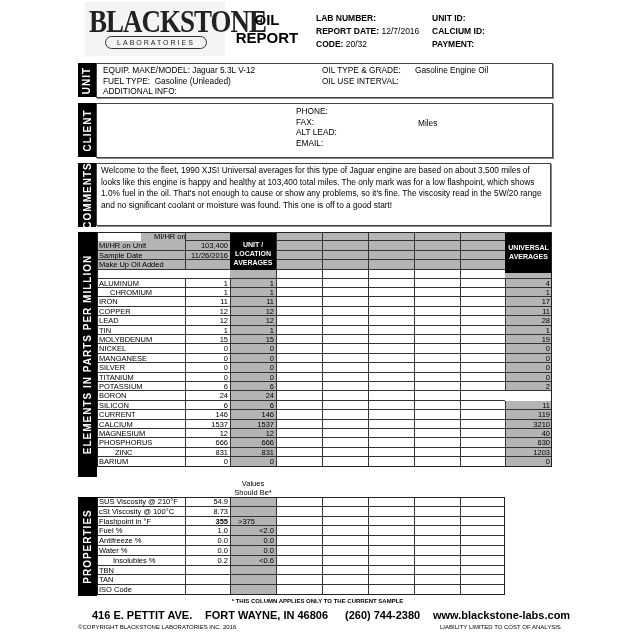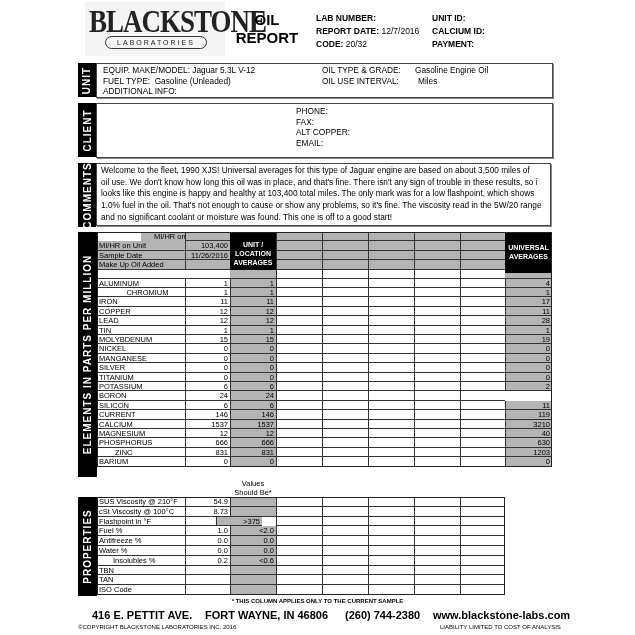--- a/index.html
+++ b/index.html
@@ -55,42 +55,41 @@
     <div><span>EQUIP. MAKE/MODEL:</span> <span>Jaguar 5.3L V-12</span></div>
     <div><span>FUEL TYPE:</span>&nbsp; <span>Gasoline (Unleaded)</span></div>
     <div>ADDITIONAL INFO:</div>
   </div>
   <div class="abs" style="left:225px; top:1px;">
     <div>OIL TYPE &amp; GRADE:</div>
     <div>OIL USE INTERVAL:</div>
   </div>
   <div class="abs" style="left:318px; top:1px;">
     <div>Gasoline Engine Oil</div>
-    <div style="padding-left:3px;">Miles</div>
+    <div style="padding-left:3px;margin-top:42px;">Miles</div>
   </div>
 </div>
 
 <div class="abs sidebar" style="left:78px; top:103px; width:18px; height:54px;">
     <span>CLIENT</span>
   </div>
 <div class="abs box info" style="left:96px; top:103px; width:455px; height:53px;">
   <div class="abs" style="left:199px; top:2px;">
     <div>PHONE:</div>
     <div>FAX:</div>
-    <div>ALT COPPER:</div>
+    <div>ALT LEAD:</div>
     <div>EMAIL:</div>
   </div>
 </div>
 
 <div class="abs sidebar" style="left:78px; top:163px; width:18px; height:64px;">
     <span>COMMENTS</span>
   </div>
 <div class="abs box comment" style="left:96px; top:163px; width:455px; height:63px;">
   <div> Welcome to the fleet, 1990 XJS! Universal averages for this type of Jaguar engine are based on about 3,500 miles of</div>
-  <div>oil use. We don't know how long this oil was in place, and that's fine. There isn't any sign of trouble in these results, so i</div>
   <div>looks like this engine is happy and healthy at 103,400 total miles. The only mark was for a low flashpoint, which shows</div>
   <div>1.0% fuel in the oil. That's not enough to cause or show any problems, so it's fine. The viscosity read in the 5W/20 range</div>
   <div>and no significant coolant or moisture was found. This one is off to a good start!</div>
 </div>
 
 <div class="abs sidebar" style="left:78px; top:232px; width:19px; height:245px;">
     <span>ELEMENTS  IN  PARTS  PER  MILLION</span>
   </div>
 <div id="elements-grid" class="abs" style="left:0; top:0; width:635px; height:635px;">
     <div class="grid-cell gray" style="left: 97px; top: 232px; width: 88px; height: 24px; border-bottom: 1px solid rgb(51, 51, 51); padding-left: 13px; text-align: left; margin-left: 44px;">MI/HR on Oil</div>
@@ -136,21 +135,21 @@
     <div class="grid-cell gray" style="left: 505px; top: 272.6px; width: 47px; height: 6px; border-bottom: 1px solid rgb(51, 51, 51);"></div>
     <div class="grid-cell " style="left: 97px; top: 278.6px; width: 88px; height: 9.4px; padding-left: 2px; border-bottom: 1px solid rgb(51, 51, 51); text-align: left;">ALUMINUM</div>
     <div class="grid-cell " style="left: 185px; top: 278.6px; width: 45px; height: 9.4px; padding-right: 2px; border-left: 1px solid rgb(51, 51, 51); border-bottom: 1px solid rgb(51, 51, 51); text-align: right;">1</div>
     <div class="grid-cell gray" style="left: 230px; top: 278.6px; width: 46px; height: 9.4px; padding-right: 2px; border-left: 1px solid rgb(51, 51, 51); border-bottom: 1px solid rgb(51, 51, 51); text-align: right;">1</div>
     <div class="grid-cell " style="left: 276px; top: 278.6px; width: 46px; height: 9.4px; border-left: 1px solid rgb(51, 51, 51); border-bottom: 1px solid rgb(51, 51, 51);"></div>
     <div class="grid-cell " style="left: 322px; top: 278.6px; width: 46px; height: 9.4px; border-left: 1px solid rgb(51, 51, 51); border-bottom: 1px solid rgb(51, 51, 51);"></div>
     <div class="grid-cell " style="left: 368px; top: 278.6px; width: 46px; height: 9.4px; border-left: 1px solid rgb(51, 51, 51); border-bottom: 1px solid rgb(51, 51, 51);"></div>
     <div class="grid-cell " style="left: 414px; top: 278.6px; width: 46px; height: 9.4px; border-left: 1px solid rgb(51, 51, 51); border-bottom: 1px solid rgb(51, 51, 51);"></div>
     <div class="grid-cell " style="left: 460px; top: 278.6px; width: 45px; height: 9.4px; border-left: 1px solid rgb(51, 51, 51); border-bottom: 1px solid rgb(51, 51, 51);"></div>
     <div class="grid-cell gray" style="left: 505px; top: 278.6px; width: 47px; height: 9.4px; padding-right: 2px; border-left: 1px solid rgb(51, 51, 51); border-bottom: 1px solid rgb(51, 51, 51); text-align: right;">4</div>
-    <div class="grid-cell " style="left: 97px; top: 288px; width: 88px; height: 9.4px; padding-left: 13px; border-bottom: 1px solid rgb(51, 51, 51); text-align: center;">CHROMIUM</div>
+    <div class="grid-cell " style="left: 97px; top: 288px; width: 88px; height: 9.4px; padding-left: 13px; border-bottom: 1px solid rgb(51, 51, 51); text-align: left;">CHROMIUM</div>
     <div class="grid-cell " style="left: 185px; top: 288px; width: 45px; height: 9.4px; padding-right: 2px; border-left: 1px solid rgb(51, 51, 51); border-bottom: 1px solid rgb(51, 51, 51); text-align: right;">1</div>
     <div class="grid-cell gray" style="left: 230px; top: 288px; width: 46px; height: 9.4px; padding-right: 2px; border-left: 1px solid rgb(51, 51, 51); border-bottom: 1px solid rgb(51, 51, 51); text-align: right;">1</div>
     <div class="grid-cell " style="left: 276px; top: 288px; width: 46px; height: 9.4px; border-left: 1px solid rgb(51, 51, 51); border-bottom: 1px solid rgb(51, 51, 51);"></div>
     <div class="grid-cell " style="left: 322px; top: 288px; width: 46px; height: 9.4px; border-left: 1px solid rgb(51, 51, 51); border-bottom: 1px solid rgb(51, 51, 51);"></div>
     <div class="grid-cell " style="left: 368px; top: 288px; width: 46px; height: 9.4px; border-left: 1px solid rgb(51, 51, 51); border-bottom: 1px solid rgb(51, 51, 51);"></div>
     <div class="grid-cell " style="left: 414px; top: 288px; width: 46px; height: 9.4px; border-left: 1px solid rgb(51, 51, 51); border-bottom: 1px solid rgb(51, 51, 51);"></div>
     <div class="grid-cell " style="left: 460px; top: 288px; width: 45px; height: 9.4px; border-left: 1px solid rgb(51, 51, 51); border-bottom: 1px solid rgb(51, 51, 51);"></div>
     <div class="grid-cell gray" style="left: 505px; top: 288px; width: 47px; height: 9.4px; padding-right: 2px; border-left: 1px solid rgb(51, 51, 51); border-bottom: 1px solid rgb(51, 51, 51); text-align: right;">1</div>
     <div class="grid-cell " style="left: 97px; top: 297.4px; width: 88px; height: 9.4px; padding-left: 2px; border-bottom: 1px solid rgb(51, 51, 51); text-align: left;">IRON</div>
     <div class="grid-cell " style="left: 185px; top: 297.4px; width: 45px; height: 9.4px; padding-right: 2px; border-left: 1px solid rgb(51, 51, 51); border-bottom: 1px solid rgb(51, 51, 51); text-align: right;">11</div>
@@ -335,21 +334,21 @@
     <div class="grid-cell " style="left: 97px; top: 506.8px; width: 88px; height: 9.8px; padding-left: 2px; border-bottom: 1px solid rgb(51, 51, 51); text-align: left;">cSt Viscosity @ 100°C</div>
     <div class="grid-cell " style="left: 185px; top: 506.8px; width: 45px; height: 9.8px; padding-right: 2px; border-left: 1px solid rgb(51, 51, 51); border-bottom: 1px solid rgb(51, 51, 51); text-align: right;">8.73</div>
     <div class="grid-cell gray" style="left: 230px; top: 506.8px; width: 46px; height: 9.8px; padding-right: 2px; border-left: 1px solid rgb(51, 51, 51); border-bottom: 1px solid rgb(51, 51, 51); text-align: right;"></div>
     <div class="grid-cell " style="left: 276px; top: 506.8px; width: 46px; height: 9.8px; border-left: 1px solid rgb(51, 51, 51); border-bottom: 1px solid rgb(51, 51, 51);"></div>
     <div class="grid-cell " style="left: 322px; top: 506.8px; width: 46px; height: 9.8px; border-left: 1px solid rgb(51, 51, 51); border-bottom: 1px solid rgb(51, 51, 51);"></div>
     <div class="grid-cell " style="left: 368px; top: 506.8px; width: 46px; height: 9.8px; border-left: 1px solid rgb(51, 51, 51); border-bottom: 1px solid rgb(51, 51, 51);"></div>
     <div class="grid-cell " style="left: 414px; top: 506.8px; width: 46px; height: 9.8px; border-left: 1px solid rgb(51, 51, 51); border-bottom: 1px solid rgb(51, 51, 51);"></div>
     <div class="grid-cell " style="left: 460px; top: 506.8px; width: 45px; height: 9.8px; border-left: 1px solid rgb(51, 51, 51); border-bottom: 1px solid rgb(51, 51, 51);"></div>
     <div class="grid-cell " style="left: 97px; top: 516.6px; width: 88px; height: 9.8px; padding-left: 2px; border-bottom: 1px solid rgb(51, 51, 51); text-align: left;">Flashpoint in °F</div>
     <div class="grid-cell " style="left: 185px; top: 516.6px; width: 45px; height: 9.8px; padding-right: 2px; border-left: 1px solid rgb(51, 51, 51); border-bottom: 1px solid rgb(51, 51, 51); text-align: right; font-weight: bold;">355</div>
-    <div class="grid-cell gray" style="left: 216px; top: 516.6px; width: 46px; height: 9.8px; padding-right: 2px; border-left: 1px solid rgb(51, 51, 51); border-bottom: 1px solid rgb(51, 51, 51); text-align: right;">&gt;375</div>
+    <div class="grid-cell gray" style="left: 230px; top: 516.6px; width: 46px; height: 9.8px; padding-right: 14px; border-left: 1px solid rgb(51, 51, 51); border-bottom: 1px solid rgb(51, 51, 51); text-align: center;">&gt;375</div>
     <div class="grid-cell " style="left: 276px; top: 516.6px; width: 46px; height: 9.8px; border-left: 1px solid rgb(51, 51, 51); border-bottom: 1px solid rgb(51, 51, 51);"></div>
     <div class="grid-cell " style="left: 322px; top: 516.6px; width: 46px; height: 9.8px; border-left: 1px solid rgb(51, 51, 51); border-bottom: 1px solid rgb(51, 51, 51);"></div>
     <div class="grid-cell " style="left: 368px; top: 516.6px; width: 46px; height: 9.8px; border-left: 1px solid rgb(51, 51, 51); border-bottom: 1px solid rgb(51, 51, 51);"></div>
     <div class="grid-cell " style="left: 414px; top: 516.6px; width: 46px; height: 9.8px; border-left: 1px solid rgb(51, 51, 51); border-bottom: 1px solid rgb(51, 51, 51);"></div>
     <div class="grid-cell " style="left: 460px; top: 516.6px; width: 45px; height: 9.8px; border-left: 1px solid rgb(51, 51, 51); border-bottom: 1px solid rgb(51, 51, 51);"></div>
     <div class="grid-cell " style="left: 97px; top: 526.4px; width: 88px; height: 9.8px; padding-left: 2px; border-bottom: 1px solid rgb(51, 51, 51); text-align: left;">Fuel %</div>
     <div class="grid-cell " style="left: 185px; top: 526.4px; width: 45px; height: 9.8px; padding-right: 2px; border-left: 1px solid rgb(51, 51, 51); border-bottom: 1px solid rgb(51, 51, 51); text-align: right;">1.0</div>
     <div class="grid-cell gray" style="left: 230px; top: 526.4px; width: 46px; height: 9.8px; padding-right: 2px; border-left: 1px solid rgb(51, 51, 51); border-bottom: 1px solid rgb(51, 51, 51); text-align: right;">&lt;2.0</div>
     <div class="grid-cell " style="left: 276px; top: 526.4px; width: 46px; height: 9.8px; border-left: 1px solid rgb(51, 51, 51); border-bottom: 1px solid rgb(51, 51, 51);"></div>
     <div class="grid-cell " style="left: 322px; top: 526.4px; width: 46px; height: 9.8px; border-left: 1px solid rgb(51, 51, 51); border-bottom: 1px solid rgb(51, 51, 51);"></div>

